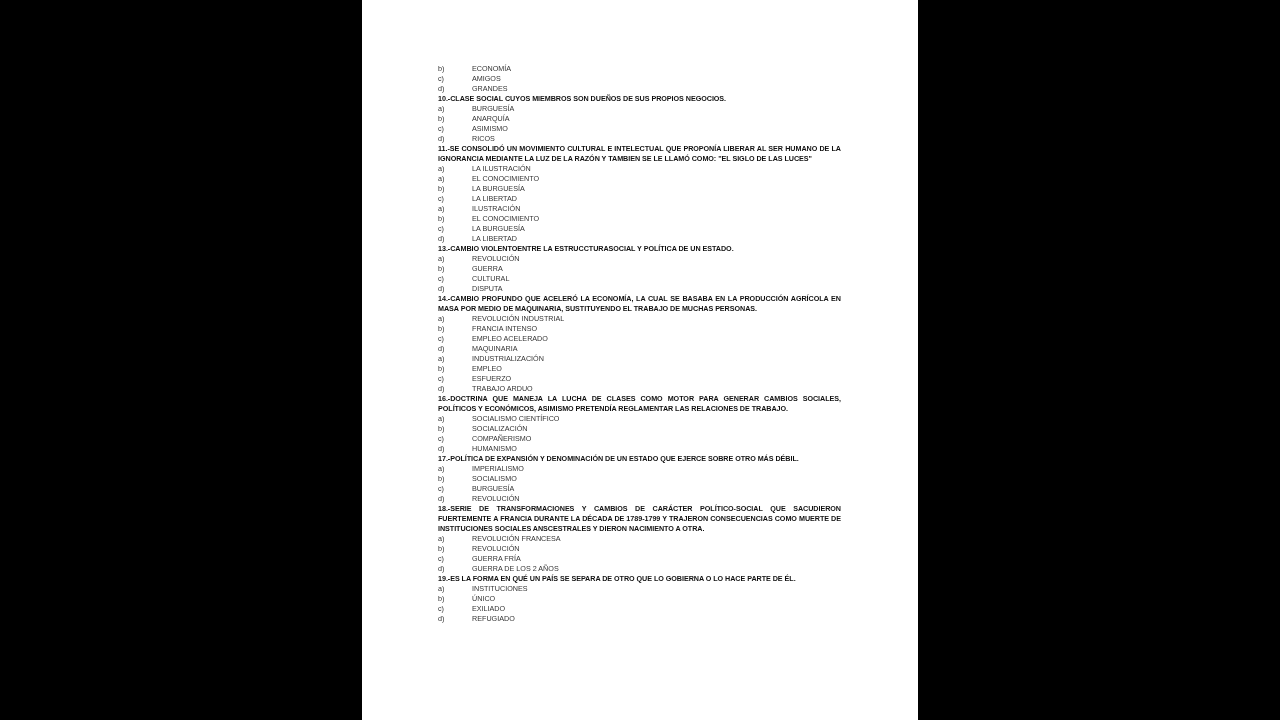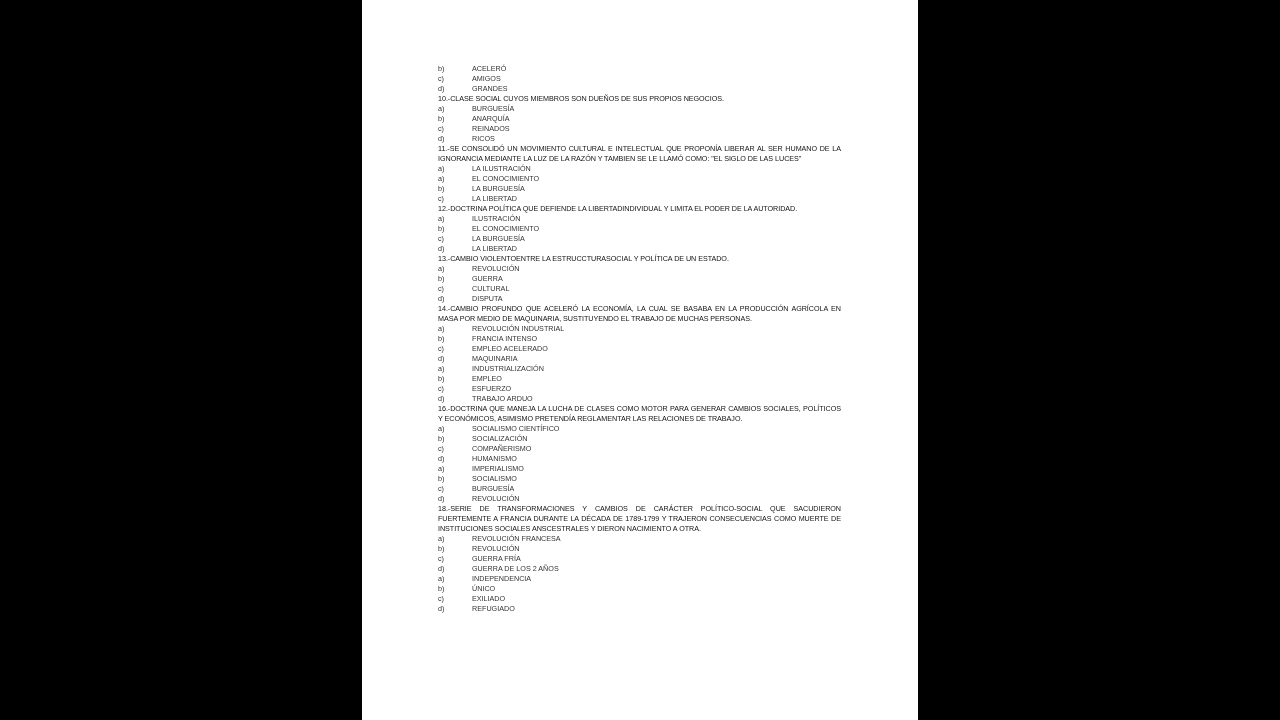--- a/index.html
+++ b/index.html
@@ -8,36 +8,36 @@
       font-family: "Liberation Sans", sans-serif;
     }
     .page {
       position: absolute; left: 362px; top: 0; width: 556px; height: 720px; background: #ffffff;
     }
     .content {
       position: absolute; left: 76px; top: 64px; width: 403px;
       font-size: 7.2px; line-height: 10px; color: #1a1a1a;
     }
     .q {
-      font-weight: normal; text-align: justify; text-align-last: left; color: #111;
+      font-weight: bold; text-align: justify; text-align-last: left; color: #111;
       letter-spacing: -0.05px;
     }
     .opt { display: flex; height: 10px; white-space: nowrap; color: #333; }
     .opt .letter { width: 34px; flex: 0 0 34px; }
     .opt .text { flex: 1; }
   </style>
 </head>
 <body>
 
 <div class="page">
   <div class="content" id="content">
     <div id="leading">
         <div class="opt">
           <span class="letter">b)</span>
-          <span class="text">ACELERÓ</span>
+          <span class="text">ECONOMÍA</span>
         </div>
         <div class="opt">
           <span class="letter">c)</span>
           <span class="text">AMIGOS</span>
         </div>
         <div class="opt">
           <span class="letter">d)</span>
           <span class="text">GRANDES</span>
         </div>
       </div>
@@ -47,21 +47,21 @@
           <div class="opt">
             <span class="letter">a)</span>
             <span class="text">BURGUESÍA</span>
           </div>
           <div class="opt">
             <span class="letter">b)</span>
             <span class="text">ANARQUÍA</span>
           </div>
           <div class="opt">
             <span class="letter">c)</span>
-            <span class="text">REINADOS</span>
+            <span class="text">ASIMISMO</span>
           </div>
           <div class="opt">
             <span class="letter">d)</span>
             <span class="text">RICOS</span>
           </div>
         </div>
         <div>
           <div class="q">11.-SE CONSOLIDÓ UN MOVIMIENTO CULTURAL E INTELECTUAL QUE PROPONÍA LIBERAR AL SER HUMANO DE LA IGNORANCIA MEDIANTE LA LUZ DE LA RAZÓN Y TAMBIEN SE LE LLAMÓ COMO: "EL SIGLO DE LAS LUCES"</div>
           <div class="opt">
             <span class="letter">a)</span>
@@ -74,21 +74,20 @@
           <div class="opt">
             <span class="letter">b)</span>
             <span class="text">LA BURGUESÍA</span>
           </div>
           <div class="opt">
             <span class="letter">c)</span>
             <span class="text">LA LIBERTAD</span>
           </div>
         </div>
         <div>
-          <div class="q">12.-DOCTRINA POLÍTICA QUE DEFIENDE LA LIBERTADINDIVIDUAL Y LIMITA EL PODER DE LA AUTORIDAD.</div>
           <div class="opt">
             <span class="letter">a)</span>
             <span class="text">ILUSTRACIÓN</span>
           </div>
           <div class="opt">
             <span class="letter">b)</span>
             <span class="text">EL CONOCIMIENTO</span>
           </div>
           <div class="opt">
             <span class="letter">c)</span>
@@ -168,20 +167,21 @@
           <div class="opt">
             <span class="letter">c)</span>
             <span class="text">COMPAÑERISMO</span>
           </div>
           <div class="opt">
             <span class="letter">d)</span>
             <span class="text">HUMANISMO</span>
           </div>
         </div>
         <div>
+          <div class="q">17.-POLÍTICA DE EXPANSIÓN Y DENOMINACIÓN DE UN ESTADO QUE EJERCE SOBRE OTRO MÁS DÉBIL.</div>
           <div class="opt">
             <span class="letter">a)</span>
             <span class="text">IMPERIALISMO</span>
           </div>
           <div class="opt">
             <span class="letter">b)</span>
             <span class="text">SOCIALISMO</span>
           </div>
           <div class="opt">
             <span class="letter">c)</span>
@@ -205,23 +205,24 @@
           <div class="opt">
             <span class="letter">c)</span>
             <span class="text">GUERRA FRÍA</span>
           </div>
           <div class="opt">
             <span class="letter">d)</span>
             <span class="text">GUERRA DE LOS 2 AÑOS</span>
           </div>
         </div>
         <div>
-          <div class="opt">
-            <span class="letter">a)</span>
-            <span class="text">INDEPENDENCIA</span>
+          <div class="q">19.-ES LA FORMA EN QUÉ UN PAÍS SE SEPARA DE OTRO QUE LO GOBIERNA O LO HACE PARTE DE ÉL.</div>
+          <div class="opt">
+            <span class="letter">a)</span>
+            <span class="text">INSTITUCIONES</span>
           </div>
           <div class="opt">
             <span class="letter">b)</span>
             <span class="text">ÚNICO</span>
           </div>
           <div class="opt">
             <span class="letter">c)</span>
             <span class="text">EXILIADO</span>
           </div>
           <div class="opt">

